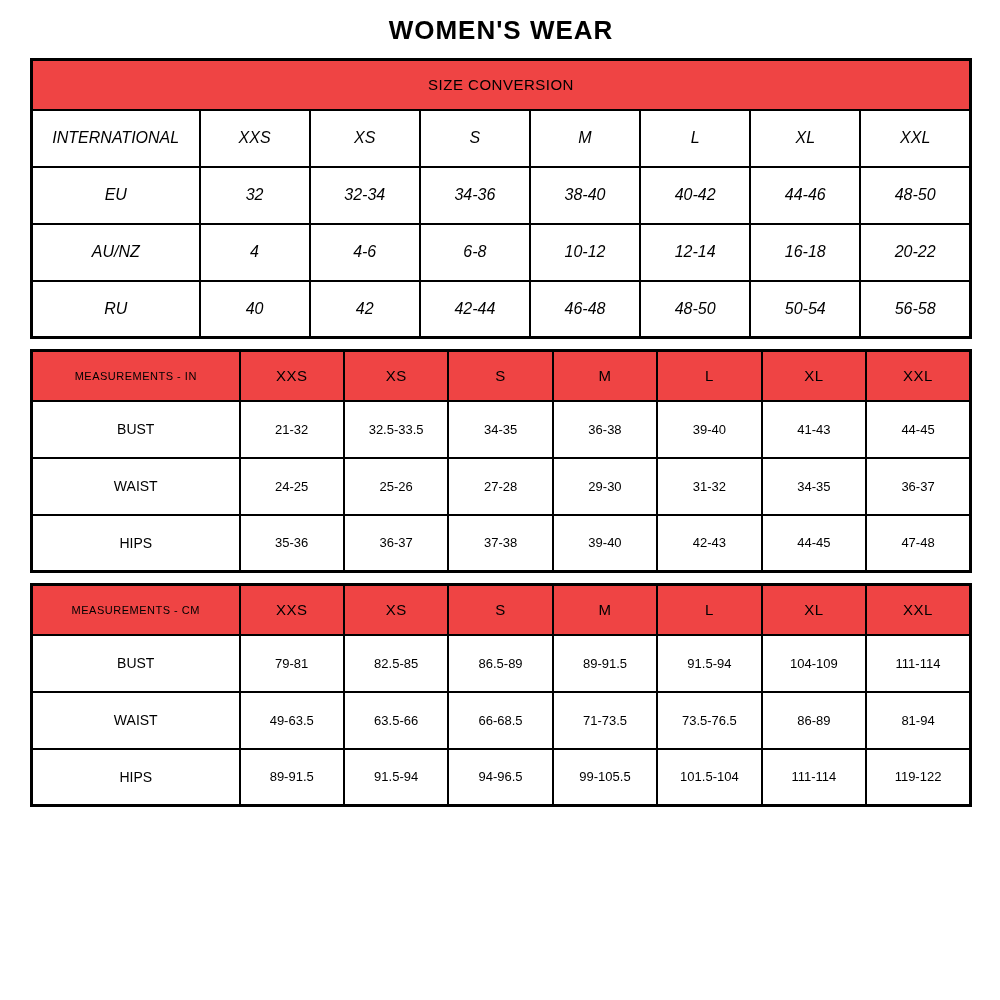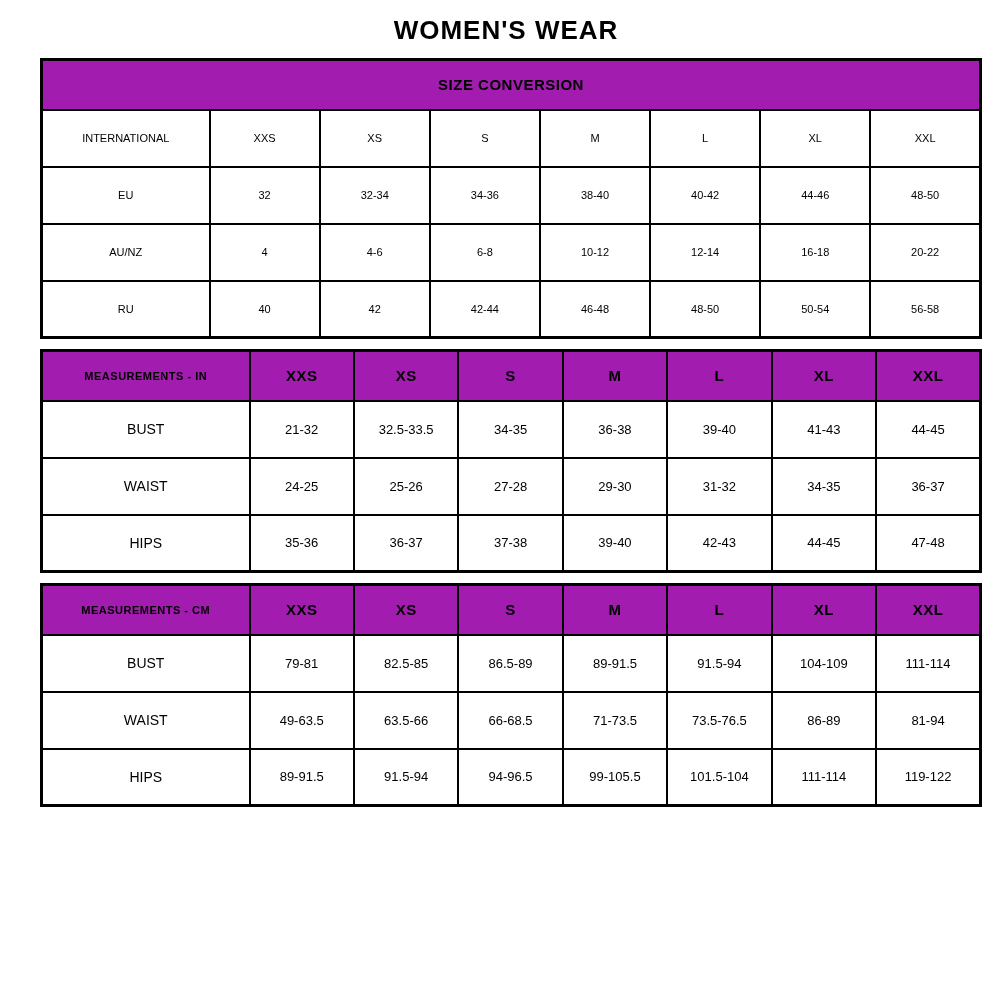--- a/index.html
+++ b/index.html
@@ -3,21 +3,21 @@
 <meta charset="utf-8">
 <style>
   * { box-sizing: border-box; }
   html, body {
     margin: 0; padding: 0;
     width: 1000px; height: 1000px;
     background: #ffffff;
     font-family: "Liberation Sans", sans-serif;
     color: #000000;
   }
-  .page { padding: 16px 28px 12px 40px; }
+  .page { padding: 16px 28px 12px 30px; }
   .page-title {
     margin: 0 0 14px 0;
     text-align: center;
     font-size: 26px;
     font-weight: 700;
     letter-spacing: 1px;
     line-height: 28px;
   }
   table.tbl {
     width: 942px;
@@ -28,29 +28,29 @@
   }
   table.tbl th, table.tbl td {
     border: 2px solid #000000;
     text-align: center;
     vertical-align: middle;
     padding: 0;
     overflow: hidden;
   }
   
   .band {
-    background: #a21caf;
-    font-weight: 700;
+    background: #ef4444;
+    font-weight: 400;
     letter-spacing: 0.5px;
   }
   tr.band-row { height: 50px; }
   tr.band-row th { font-size: 15px; }
   
   table.conv tr.data-row { height: 57px; }
-  table.conv td { font-size: 11px; font-weight: 400; }
+  table.conv td { font-size: 16px; font-weight: 400; font-style: italic; }
   col.conv-label-col { width: 168px; }
   
   col.meas-label-col { width: 208px; }
   table.meas tr.data-row { height: 57px; }
   table.meas td.val { font-size: 13px; font-weight: 400; margin-top: 16px; }
   table.meas td.lbl { font-size: 14px; font-weight: 400; }
   table.meas th.size-h { font-size: 15px; }
   table.meas th.meas-h { font-size: 11px; }
 </style>
 </head>

